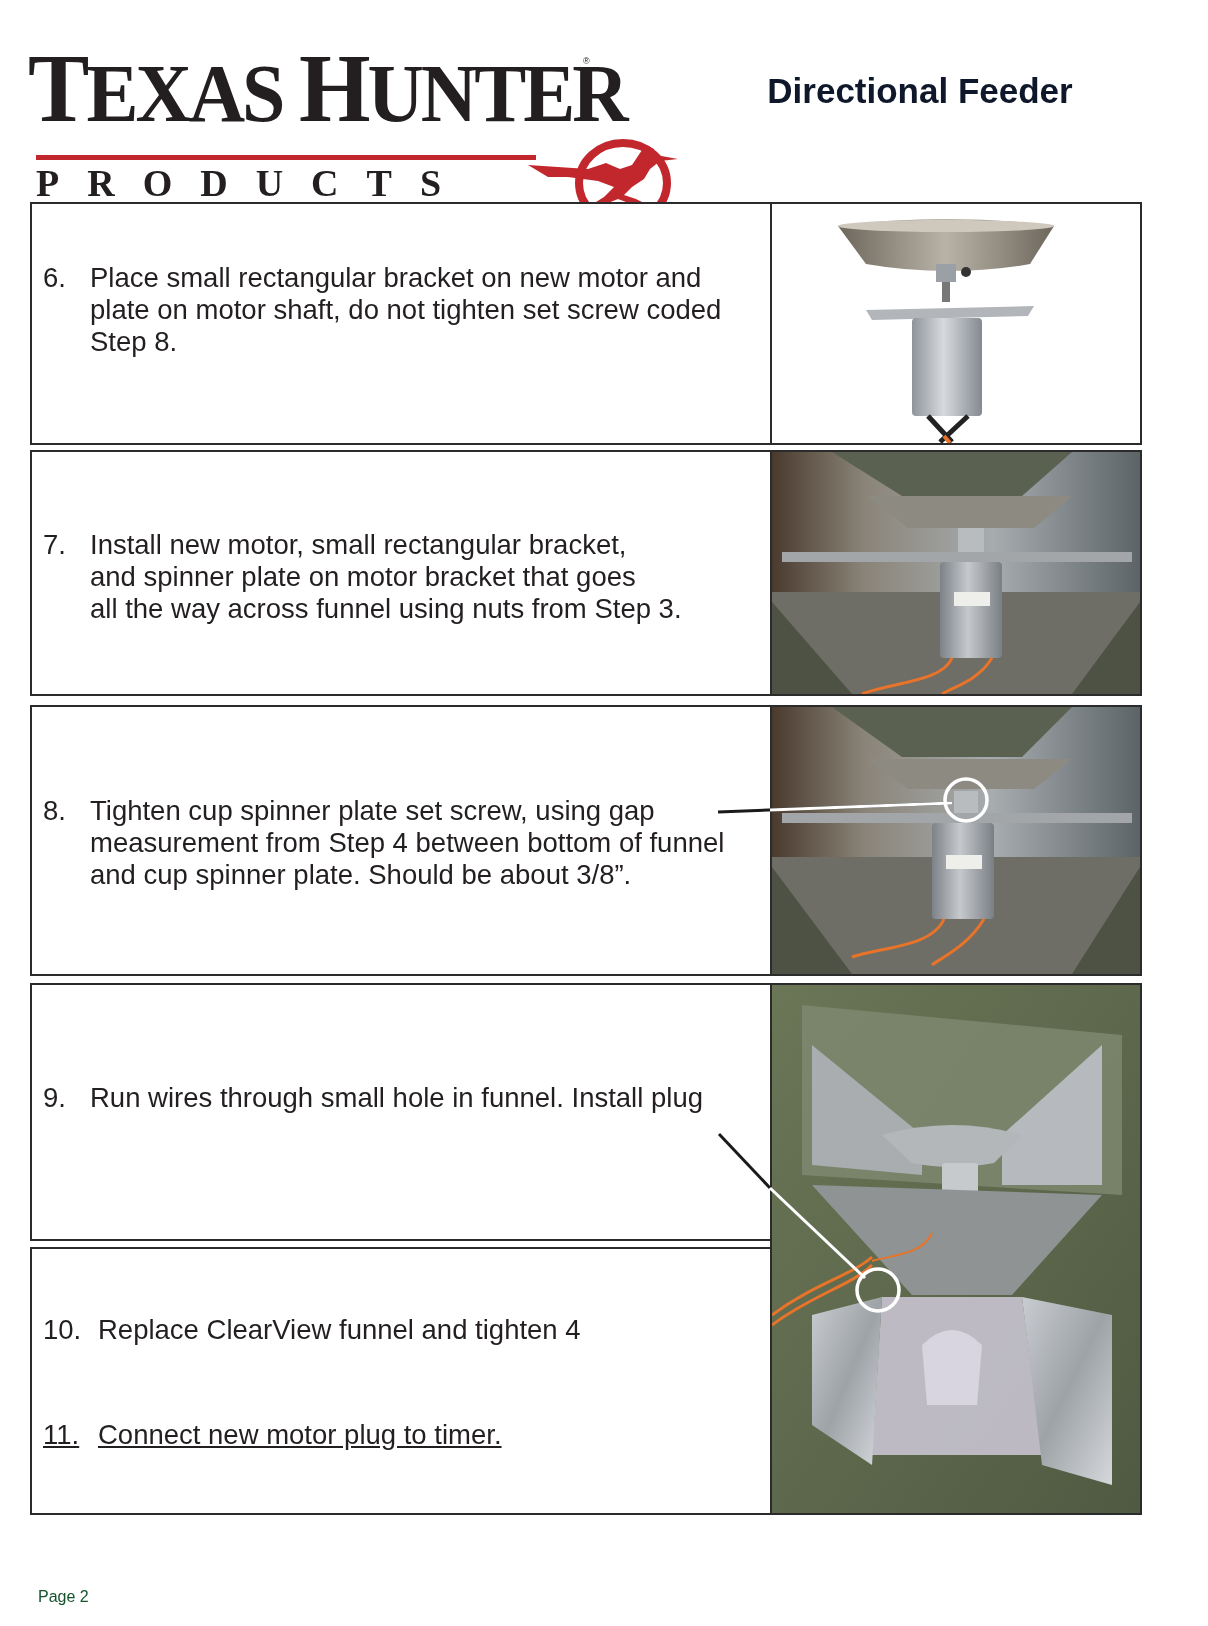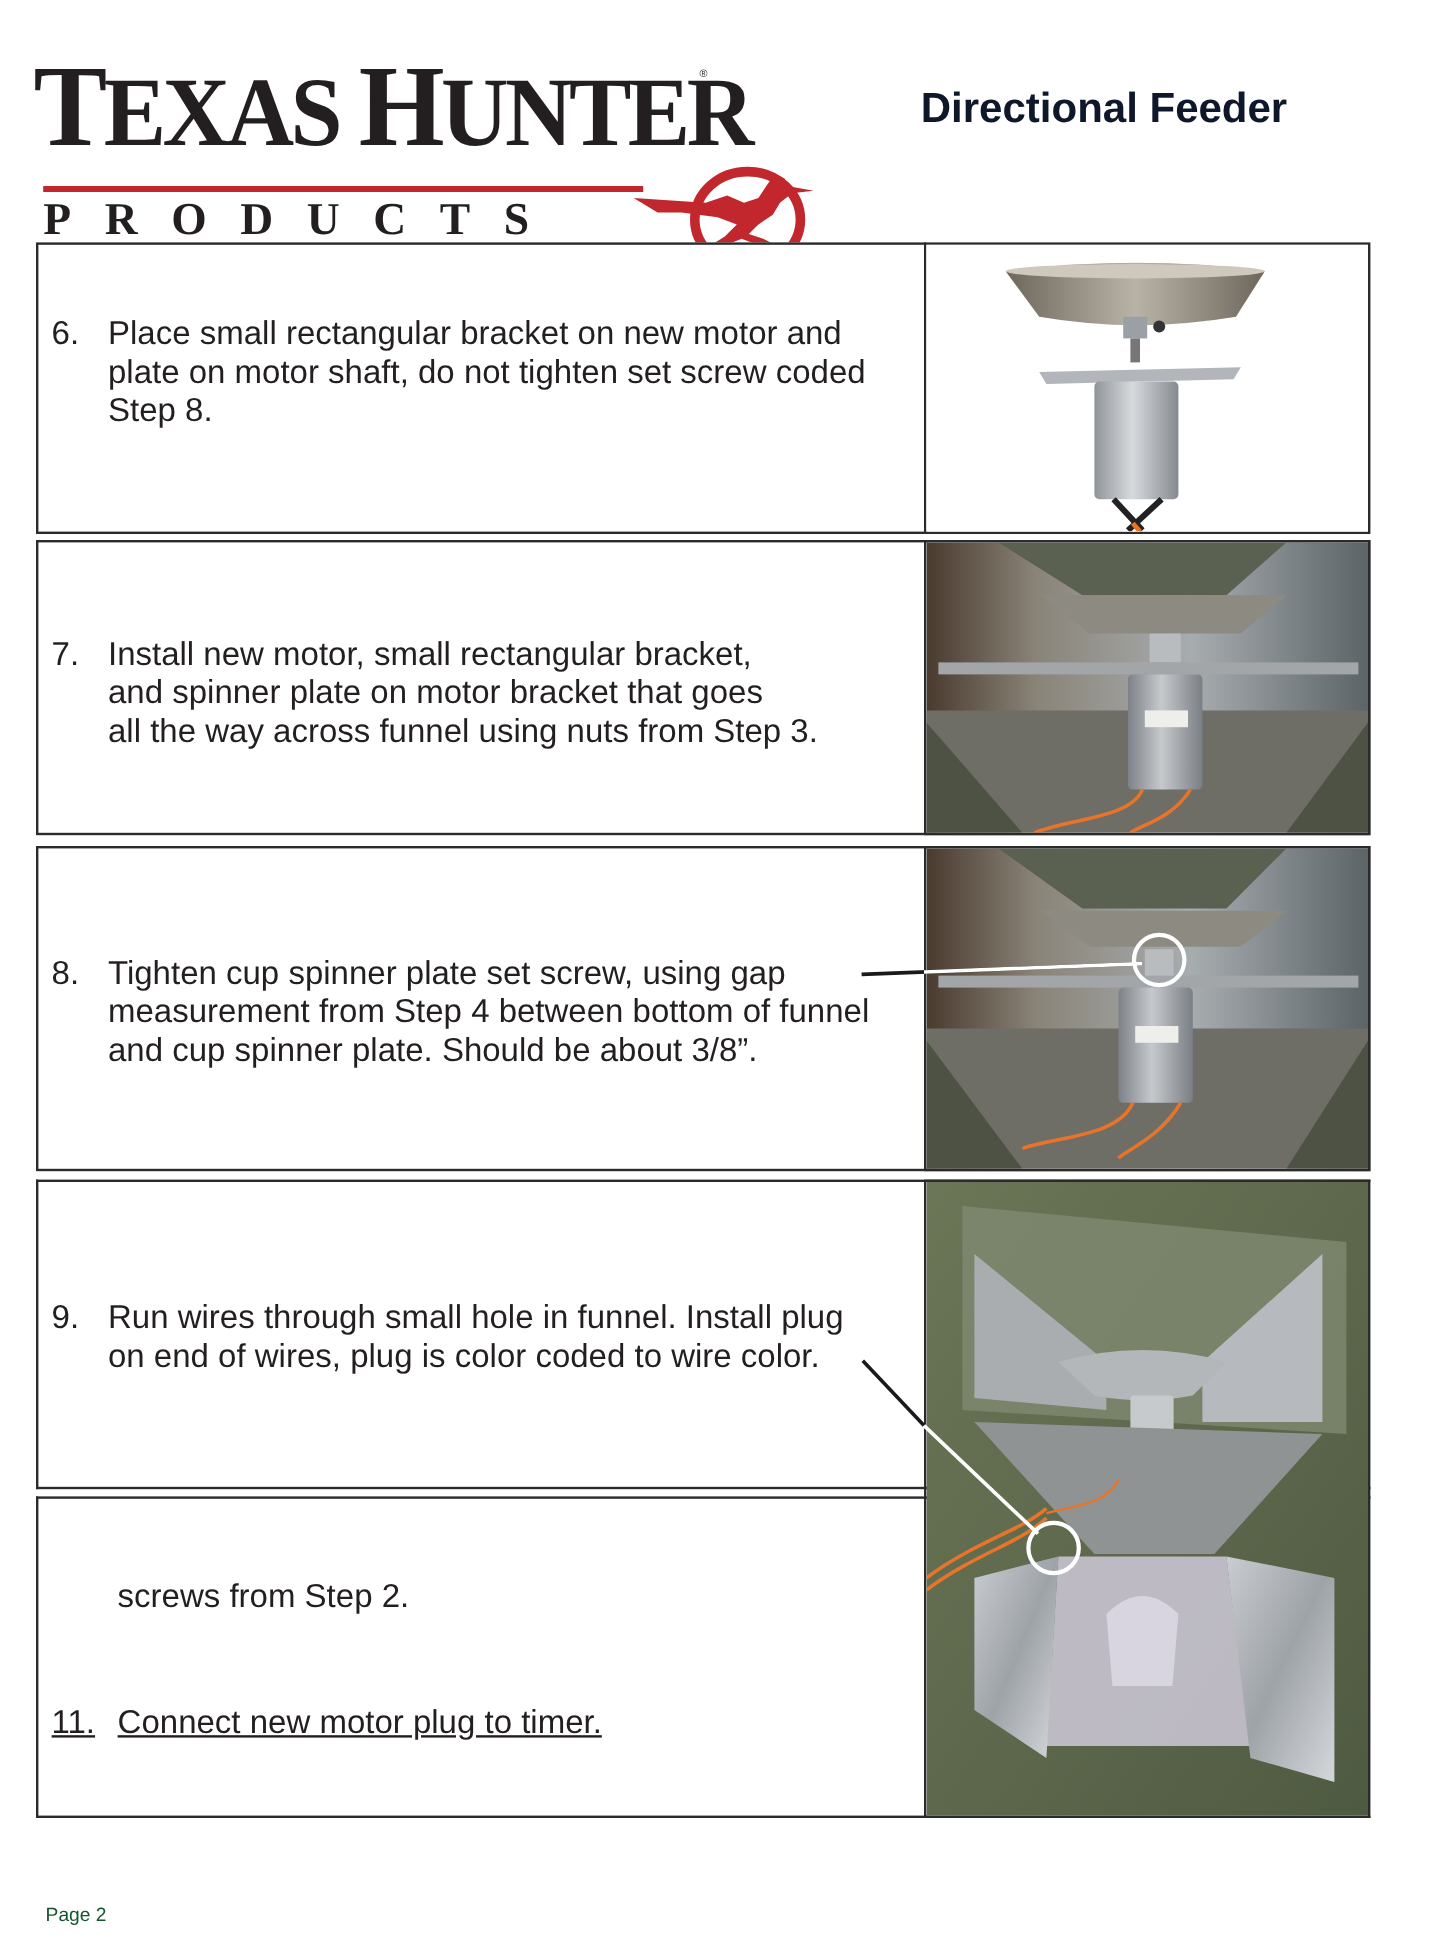--- a/index.html
+++ b/index.html
@@ -167,31 +167,27 @@
     <path d="M172 212 C160 240 110 240 80 250 M212 212 C195 240 170 250 160 258" stroke="#e8742a" stroke-width="3" fill="none"></path>
   </svg>
 </div>
 
 <div class="box" style="left:30px; top:983px; width:1112px; height:258px; border-right:none;"></div>
 <div class="step-text" style="left:43px; top:1082px; width:720px;">
   <div class="step-row">
       <span class="step-num" style="width:47px;">9.</span>
       <span class="step-body">Run wires through small hole in funnel. Install plug</span>
     </div>
-  <div class="step-row">
-      <span class="step-num" style="width:47px;"></span>
-      <span class="step-body">on end of wires, plug is color coded to wire color.</span>
-    </div>
 </div>
 
 <div class="box" style="left:30px; top:1247px; width:1112px; height:268px; border-right:none;"></div>
 <div class="step-text" style="left:43px; top:1314px; width:720px;">
   <div class="step-row">
-      <span class="step-num" style="width:55px;"></span>
-      <span class="step-body">screws from Step 2.</span>
+      <span class="step-num" style="width:55px;">10.</span>
+      <span class="step-body">Replace ClearView funnel and tighten 4</span>
     </div>
 </div>
 <div class="step-text" style="left:43px; top:1419px; width:720px;text-decoration:underline;">
   <div class="step-row">
       <span class="step-num" style="width:55px;">11.</span>
       <span class="step-body">Connect new motor plug to timer.</span>
     </div>
 </div>
 
 <div class="photo" style="left:770px; top:983px; width:372px; height:532px; border:2px solid #2b2b2b;">

